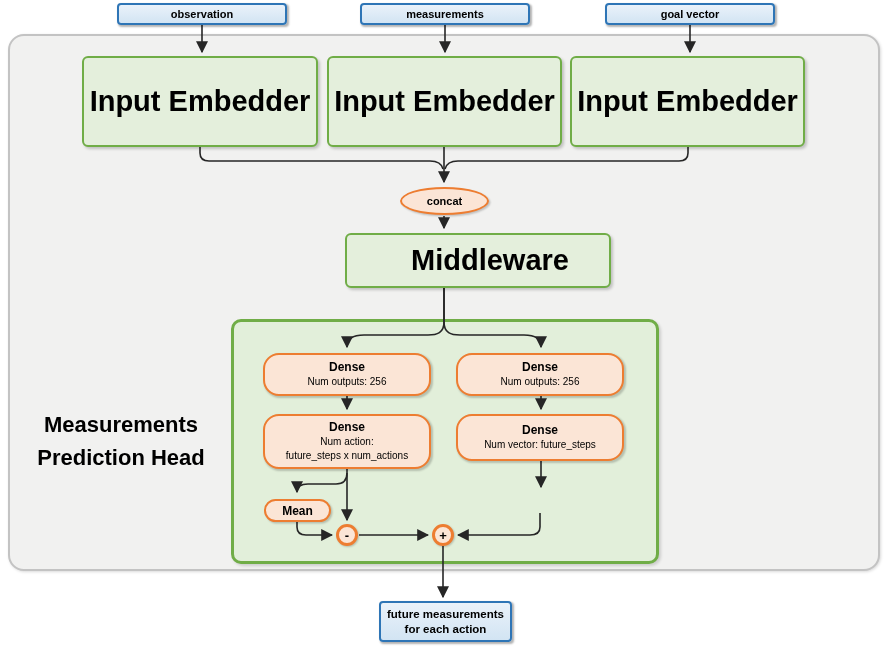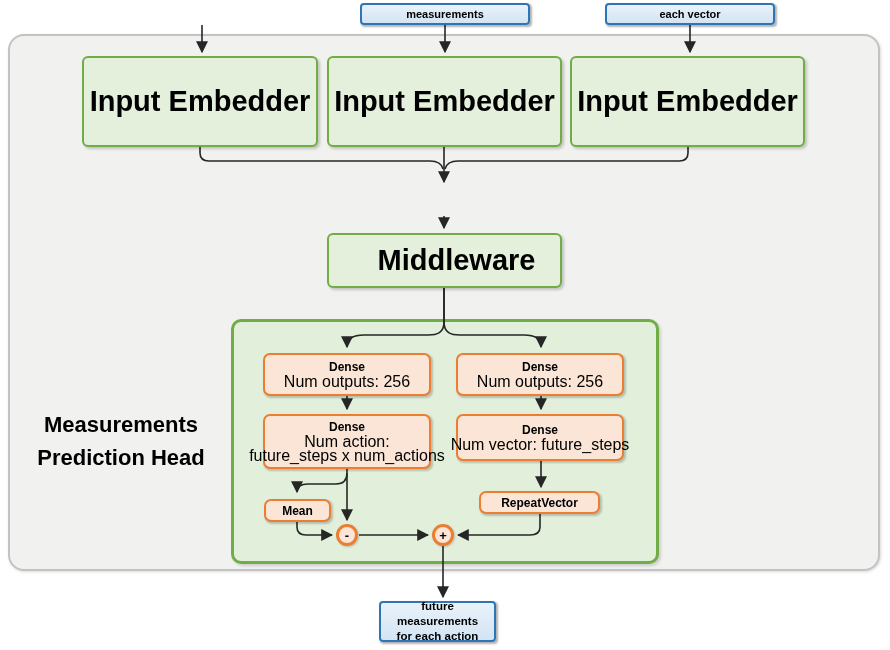--- a/index.html
+++ b/index.html
@@ -25,24 +25,24 @@
   .ah{fill:var(--wire);}
 
   .bluebox{position:absolute;background:linear-gradient(#eaf2fa,#d2e4f3);border:2px solid var(--blue-border);
          border-radius:4px;box-sizing:border-box;display:flex;flex-direction:column;align-items:center;
          justify-content:center;font-weight:bold;font-size:11px;line-height:1.3;text-align:center;
          box-shadow:1.5px 1.5px 2px rgba(0,0,0,.3);z-index:4;}
   .greenbox{position:absolute;background:#e4efdc;border:2.5px solid var(--green-border);border-radius:6px;
          box-sizing:border-box;display:flex;align-items:center;justify-content:center;font-weight:bold;
          font-size:29px;box-shadow:2px 2px 3px rgba(0,0,0,.2);z-index:4;}
   .orangebox{position:absolute;background:var(--orange-fill);border:2.5px solid var(--orange-border);
-         border-radius:7px;box-sizing:border-box;display:flex;flex-direction:column;align-items:center;
+         border-radius:16px;box-sizing:border-box;display:flex;flex-direction:column;align-items:center;
          justify-content:center;text-align:center;box-shadow:1.5px 1.5px 2px rgba(0,0,0,.2);z-index:4;}
   .nt{font-weight:bold;font-size:12px;line-height:15px;}
-  .ns{font-size:16px;line-height:14px;white-space:nowrap;}
+  .ns{font-size:10px;line-height:14px;white-space:nowrap;}
   .lbl{font-weight:bold;font-size:12px;}
   .ellipse{position:absolute;left:400px;top:187px;width:89px;height:28px;border-radius:50%;
          background:var(--orange-fill);border:2.5px solid var(--orange-border);box-sizing:border-box;
          display:flex;align-items:center;justify-content:center;font-weight:bold;font-size:11px;
          box-shadow:1.5px 1.5px 2px rgba(0,0,0,.2);z-index:4;}
   .op{position:absolute;width:22px;height:22px;border-radius:50%;background:var(--orange-fill);
          border:3px solid var(--orange-border);box-sizing:border-box;display:flex;align-items:center;
          justify-content:center;font-weight:bold;font-size:13px;line-height:1;z-index:5;
          box-shadow:1px 1px 2px rgba(0,0,0,.2);}
   .head-title{position:absolute;left:22px;top:408px;width:198px;text-align:center;font-weight:bold;
@@ -75,39 +75,45 @@
     <path class="w" d="M541,396 V409" marker-end="url(#arr)"></path>
     <path class="w" d="M347,469 V520" marker-end="url(#arr)"></path>
     <path class="w" d="M347,473 Q347,484 336,484 H308 Q297,484 297,492" marker-end="url(#arr)"></path>
     <path class="w" d="M297,520 V527 Q297,535 306,535 H332" marker-end="url(#arr)"></path>
     <path class="w" d="M359,535 H428" marker-end="url(#arr)"></path>
     <path class="w" d="M541,461 V487" marker-end="url(#arr)"></path>
     <path class="w" d="M540,513 V527 Q540,535 530,535 H458" marker-end="url(#arr)"></path>
     <path class="w" d="M443,546 V597" marker-end="url(#arr)"></path>
   </svg>
 
+  <div class="bluebox" style="left:117px;top:3px;width:170px;height:22px;">
+    <span>observation</span>
+  </div>
   <div class="bluebox" style="left:360px;top:3px;width:170px;height:22px;">
     <span>measurements</span>
   </div>
   <div class="bluebox" style="left:605px;top:3px;width:170px;height:22px;">
-    <span>each vector</span>
+    <span>goal vector</span>
   </div>
 
   <div class="greenbox" style="left:82px;top:56px;width:236px;height:91px;">
     <span>Input Embedder</span>
   </div>
   <div class="greenbox" style="left:327px;top:56px;width:235px;height:91px;">
     <span>Input Embedder</span>
   </div>
   <div class="greenbox" style="left:570px;top:56px;width:235px;height:91px;">
     <span>Input Embedder</span>
   </div>
 
+  <div class="ellipse">
+    <span>concat</span>
+  </div>
 
-  <div class="greenbox" style="left:327px;top:233px;width:235px;height:55px;padding-left:24px;">
+  <div class="greenbox" style="left:345px;top:233px;width:266px;height:55px;padding-left:24px;">
     <span>Middleware</span>
   </div>
 
   <div class="head-title">
     <div>Measurements</div>
     <div>Prediction Head</div>
   </div>
 
   <div class="orangebox" style="left:263px;top:353px;width:168px;height:43px;">
     <div class="nt">Dense</div>
@@ -124,29 +130,26 @@
     <div class="ns">future_steps x num_actions</div>
   </div>
   <div class="orangebox" style="left:456px;top:414px;width:168px;height:47px;">
     <div class="nt">Dense</div>
     <div class="ns">Num vector: future_steps</div>
   </div>
 
   <div class="orangebox" style="left:264px;top:499px;width:67px;height:23px;">
     <div class="lbl">Mean</div>
   </div>
-  <div class="orangebox" style="left:479px;top:491px;width:121px;height:23px;">
-    <div class="lbl">RepeatVector</div>
-  </div>
 
   <div class="op" style="left:336px;top:524px;">
     <span>-</span>
   </div>
   <div class="op" style="left:432px;top:524px;">
     <span>+</span>
   </div>
 
-  <div class="bluebox" style="left:379px;top:601px;width:117px;height:41px;font-size:11.5px;">
+  <div class="bluebox" style="left:379px;top:601px;width:133px;height:41px;font-size:11.5px;">
     <div>future measurements</div>
     <div>for each action</div>
   </div>
 
 </div>
 
 </body></html>

